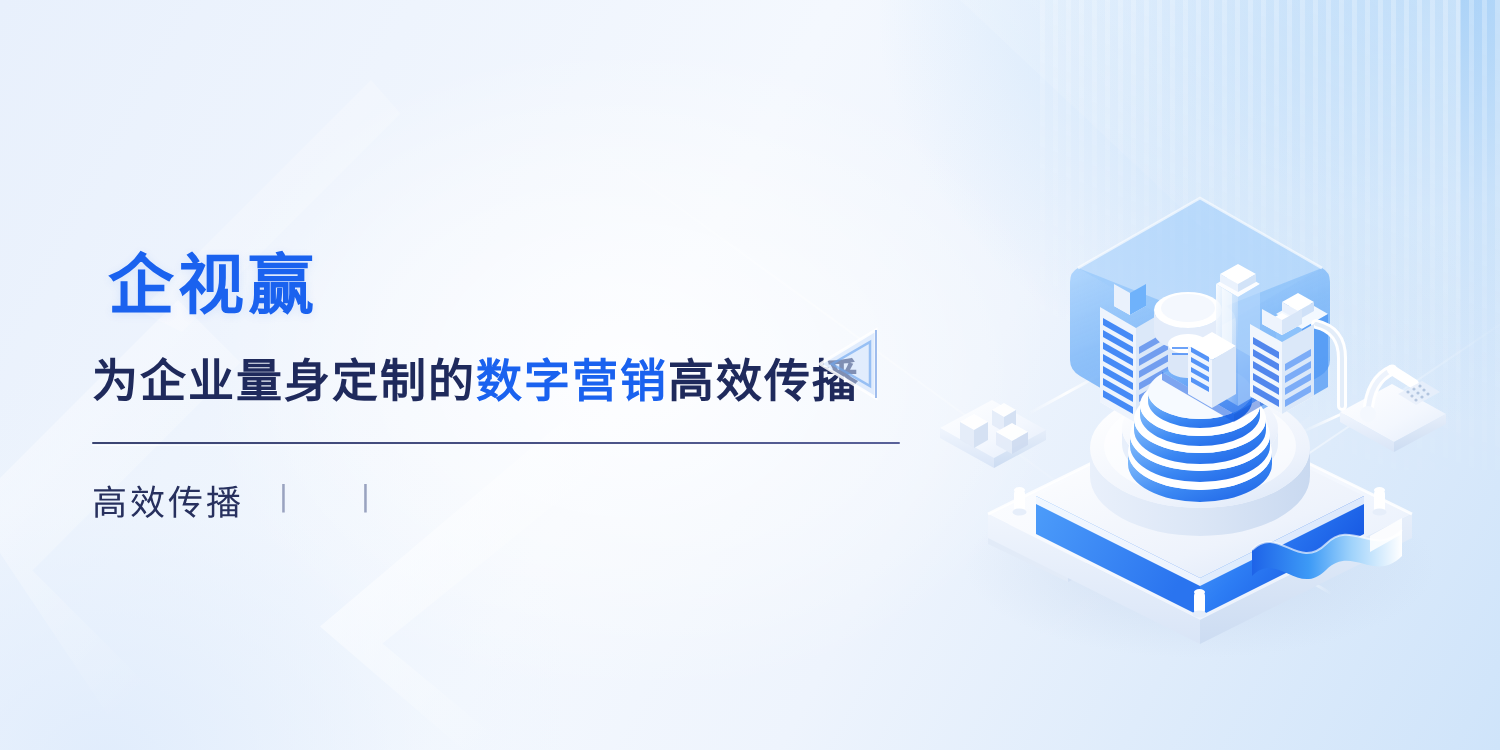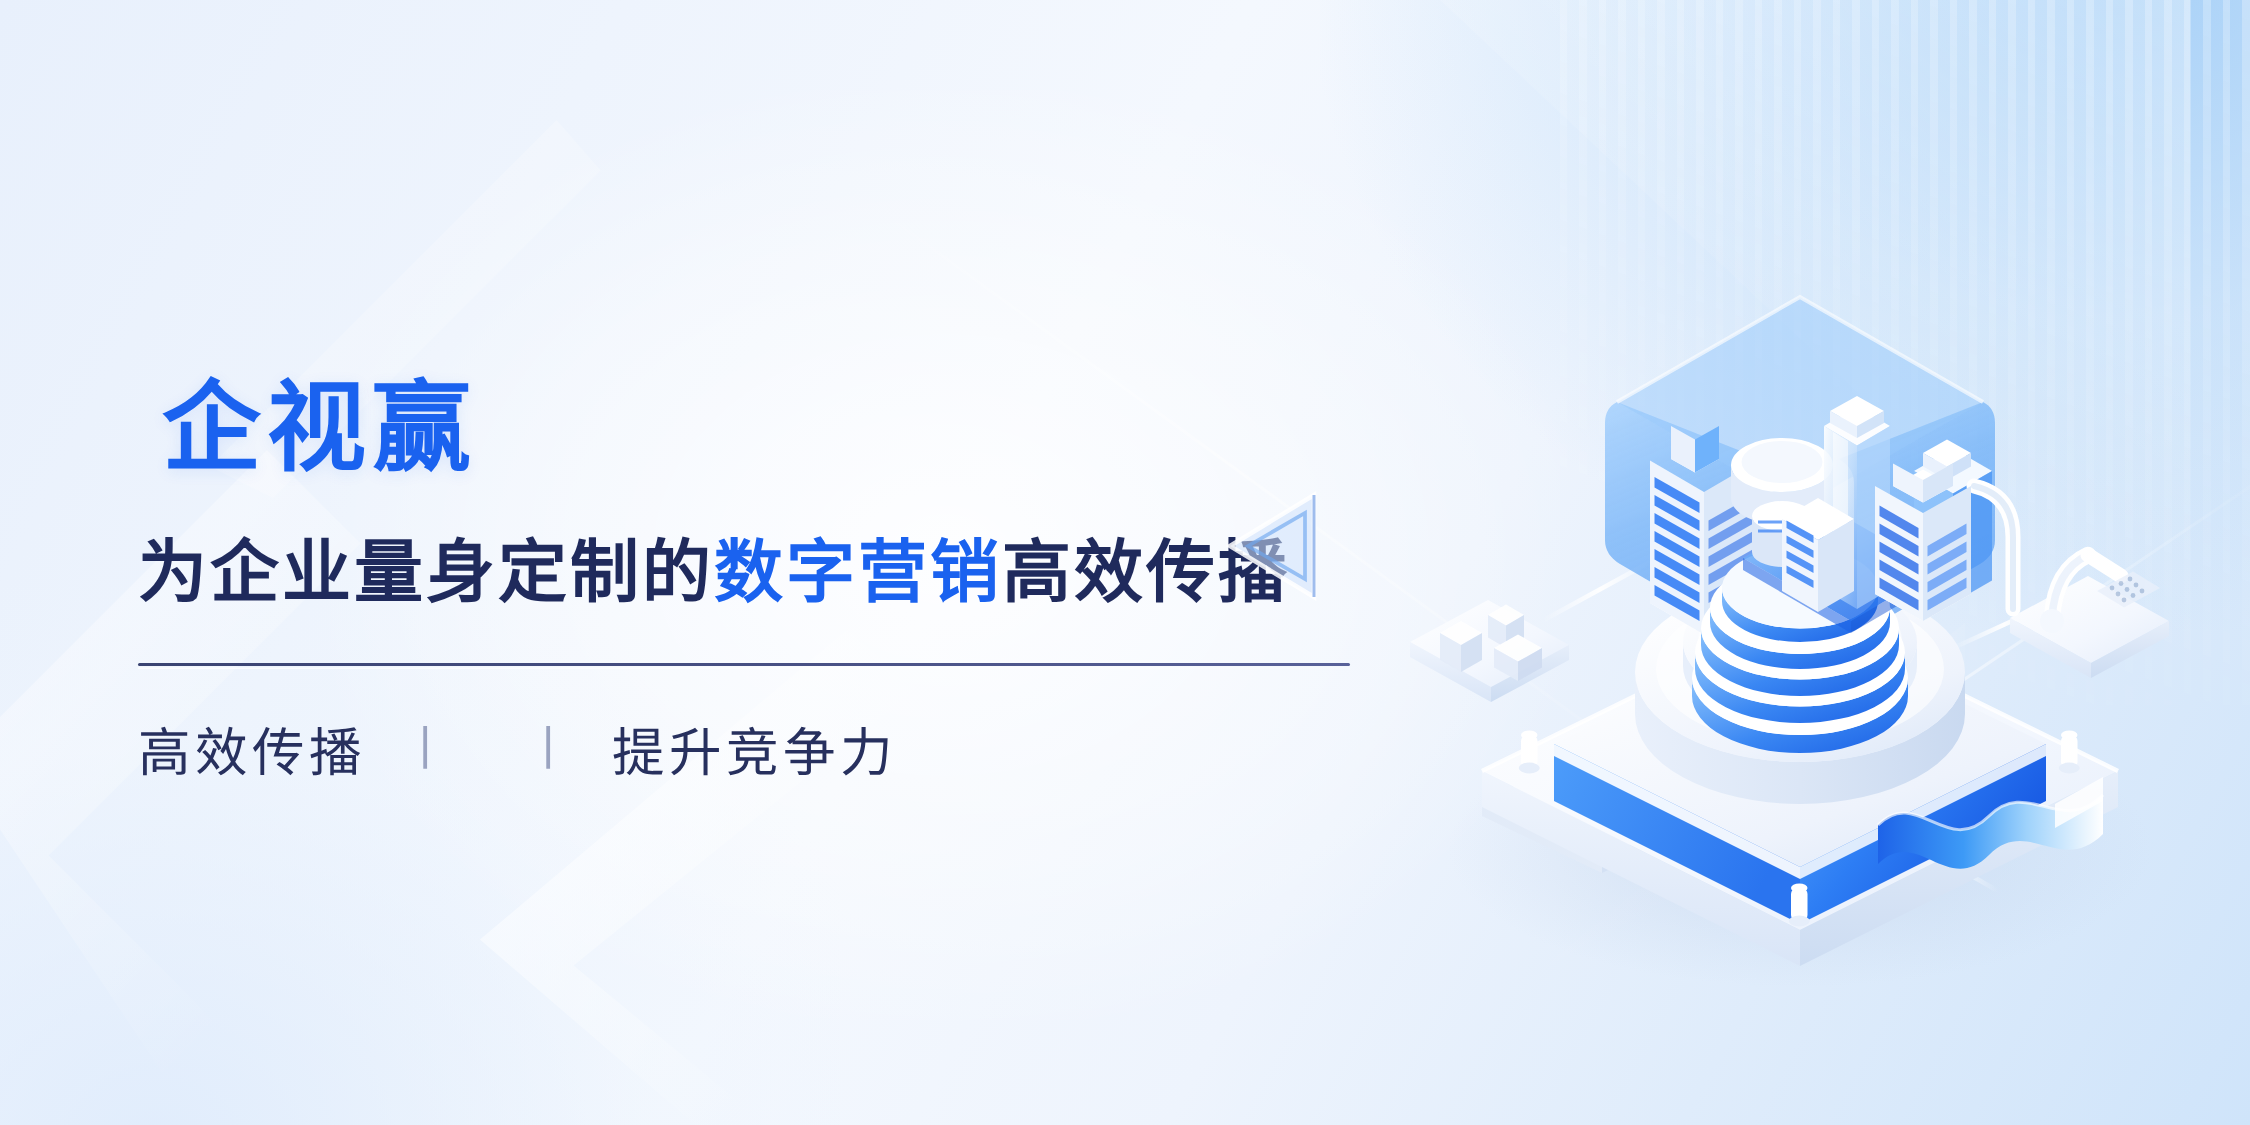--- a/index.html
+++ b/index.html
@@ -213,21 +213,20 @@
 
     <h2 class="headline"><span>为企业量身定制的</span><span class="hl">数字营销</span><span>高效传播</span></h2>
 
     <div class="rule"></div>
     <div class="rule-glow"></div>
 
     <div class="tagline">
       <span>高效传播</span>
       <span class="sep">丨</span>
       <span class="sep">丨</span>
-      <span>提升竞争力</span>
     </div>
   </div>
 
   <div class="illus">
     <svg viewBox="0 0 600 470" xmlns="http://www.w3.org/2000/svg" aria-hidden="true">
       <defs>
         <linearGradient id="gWhiteTop" x1="0" y1="0" x2="1" y2="1">
           <stop offset="0%" stop-color="#ffffff"></stop>
           <stop offset="60%" stop-color="#f3f7fe"></stop>
           <stop offset="100%" stop-color="#e3ecfa"></stop>

